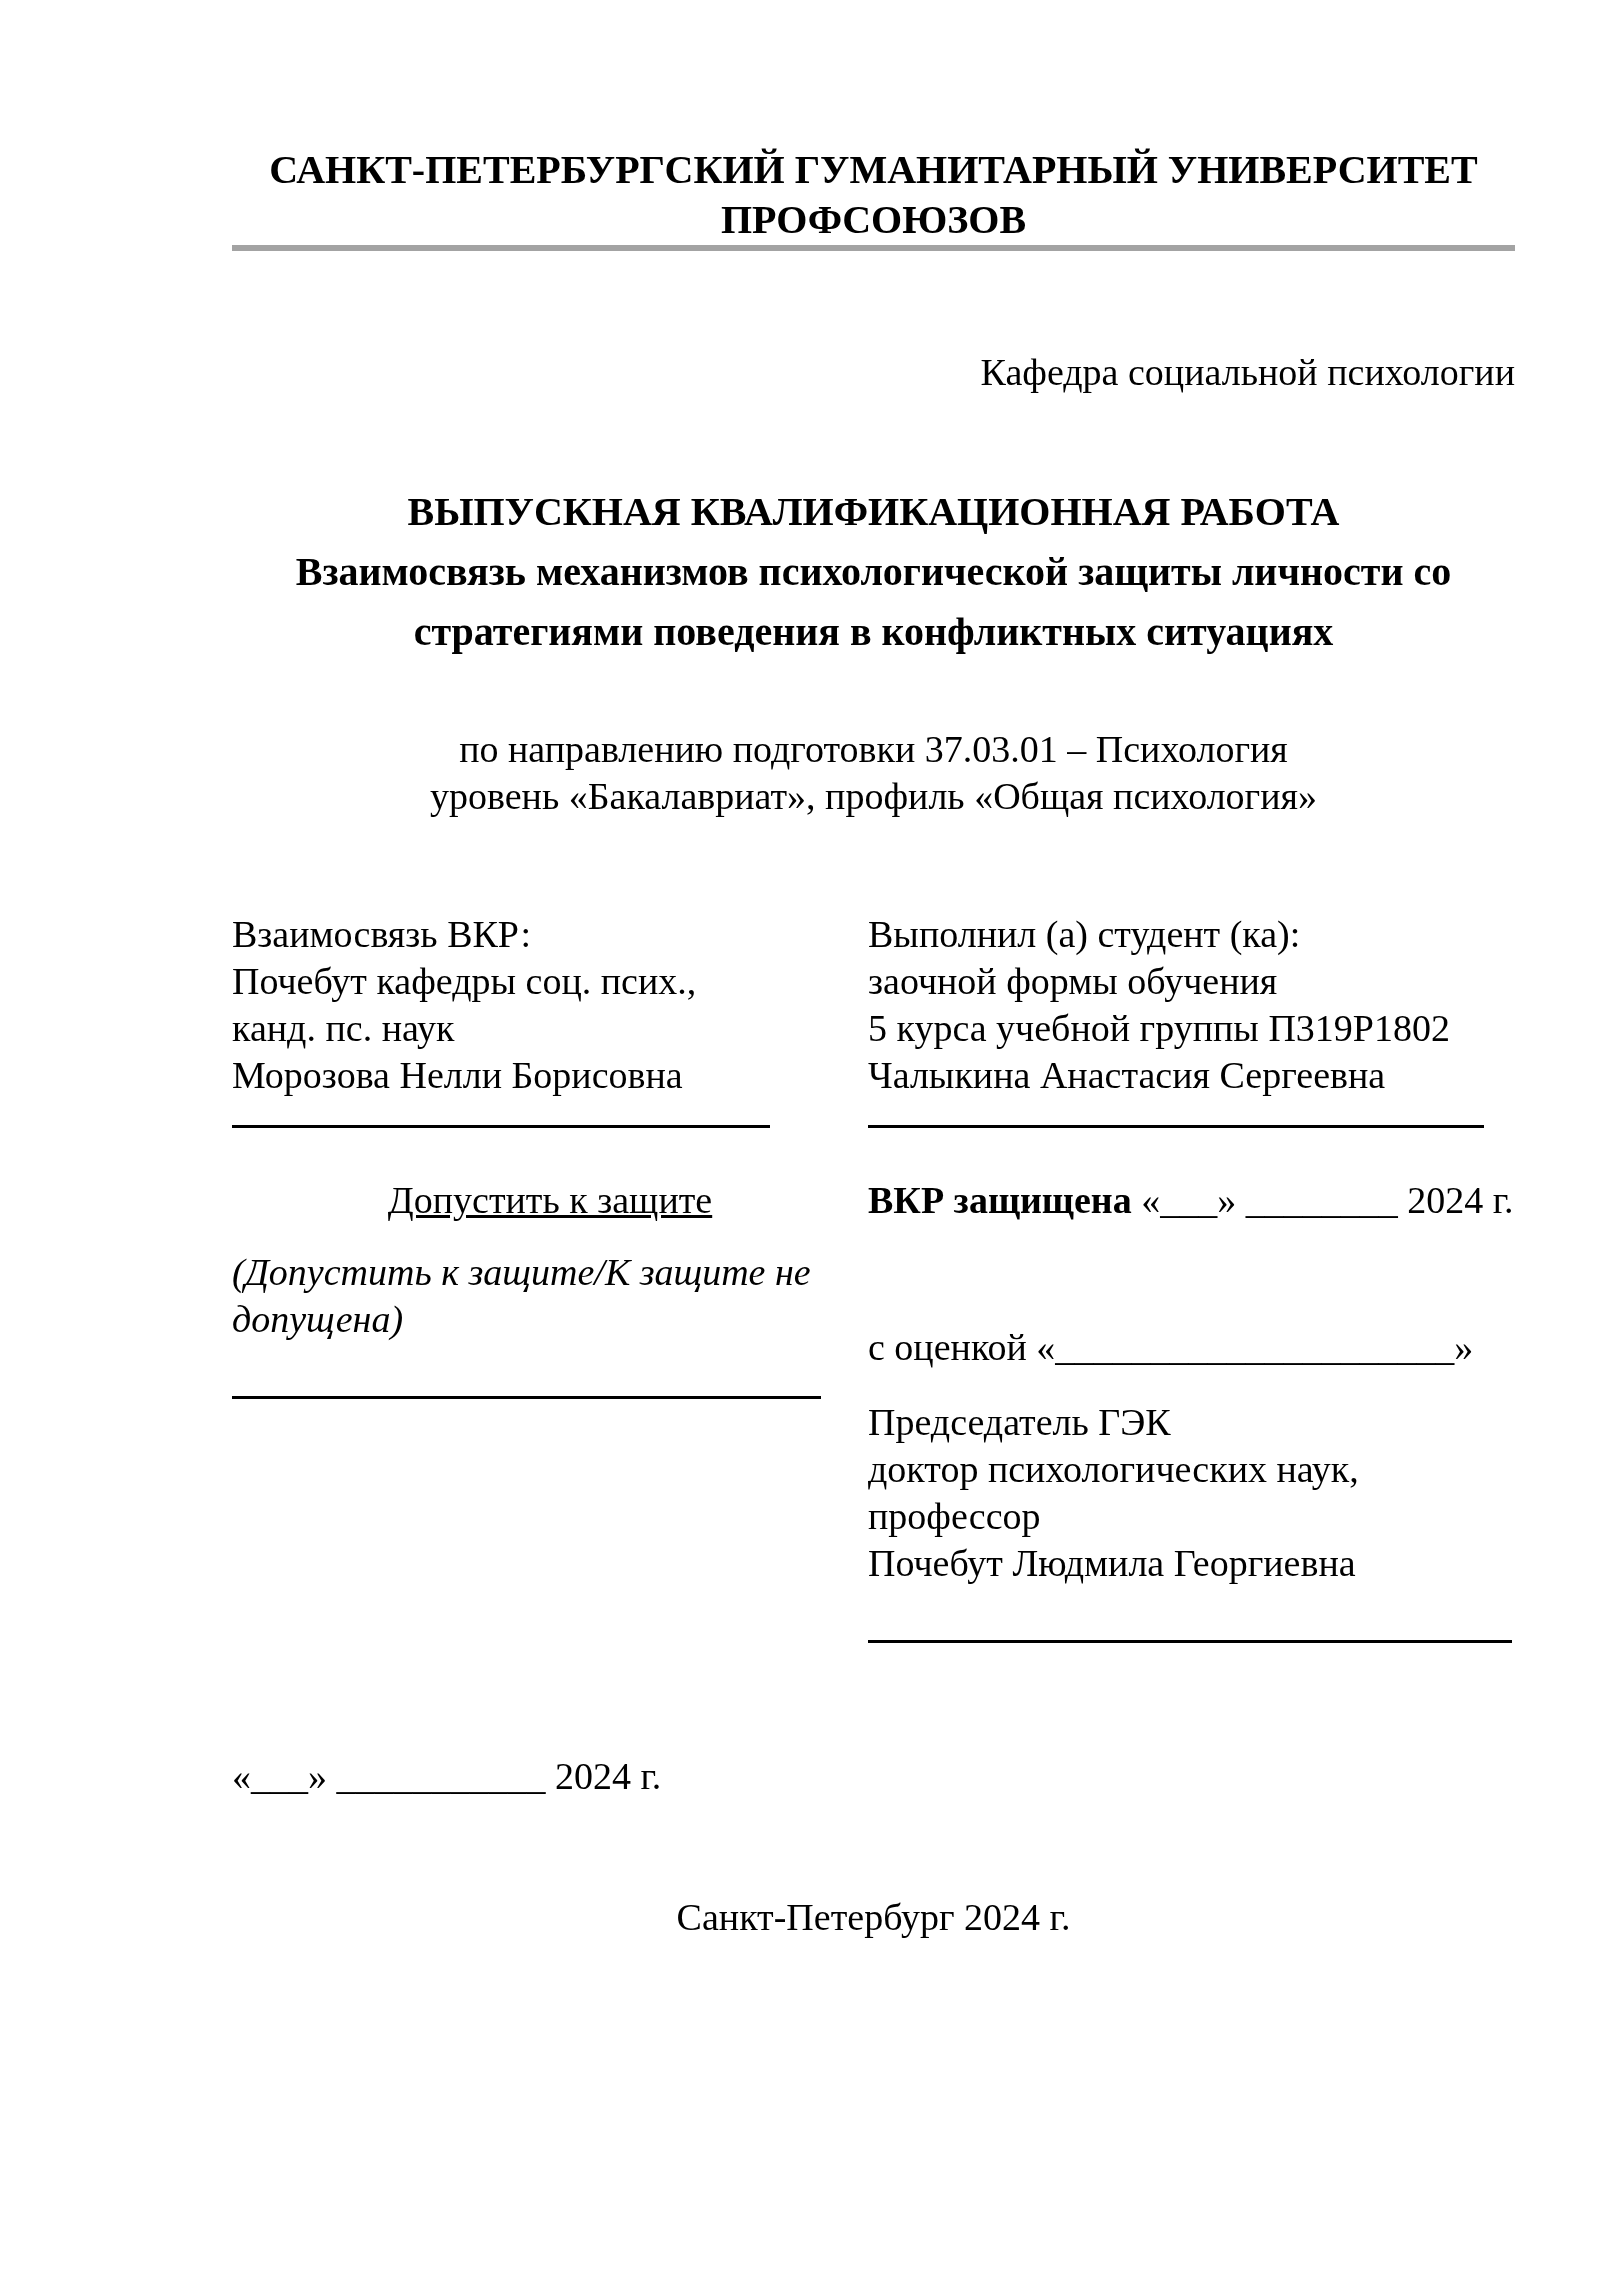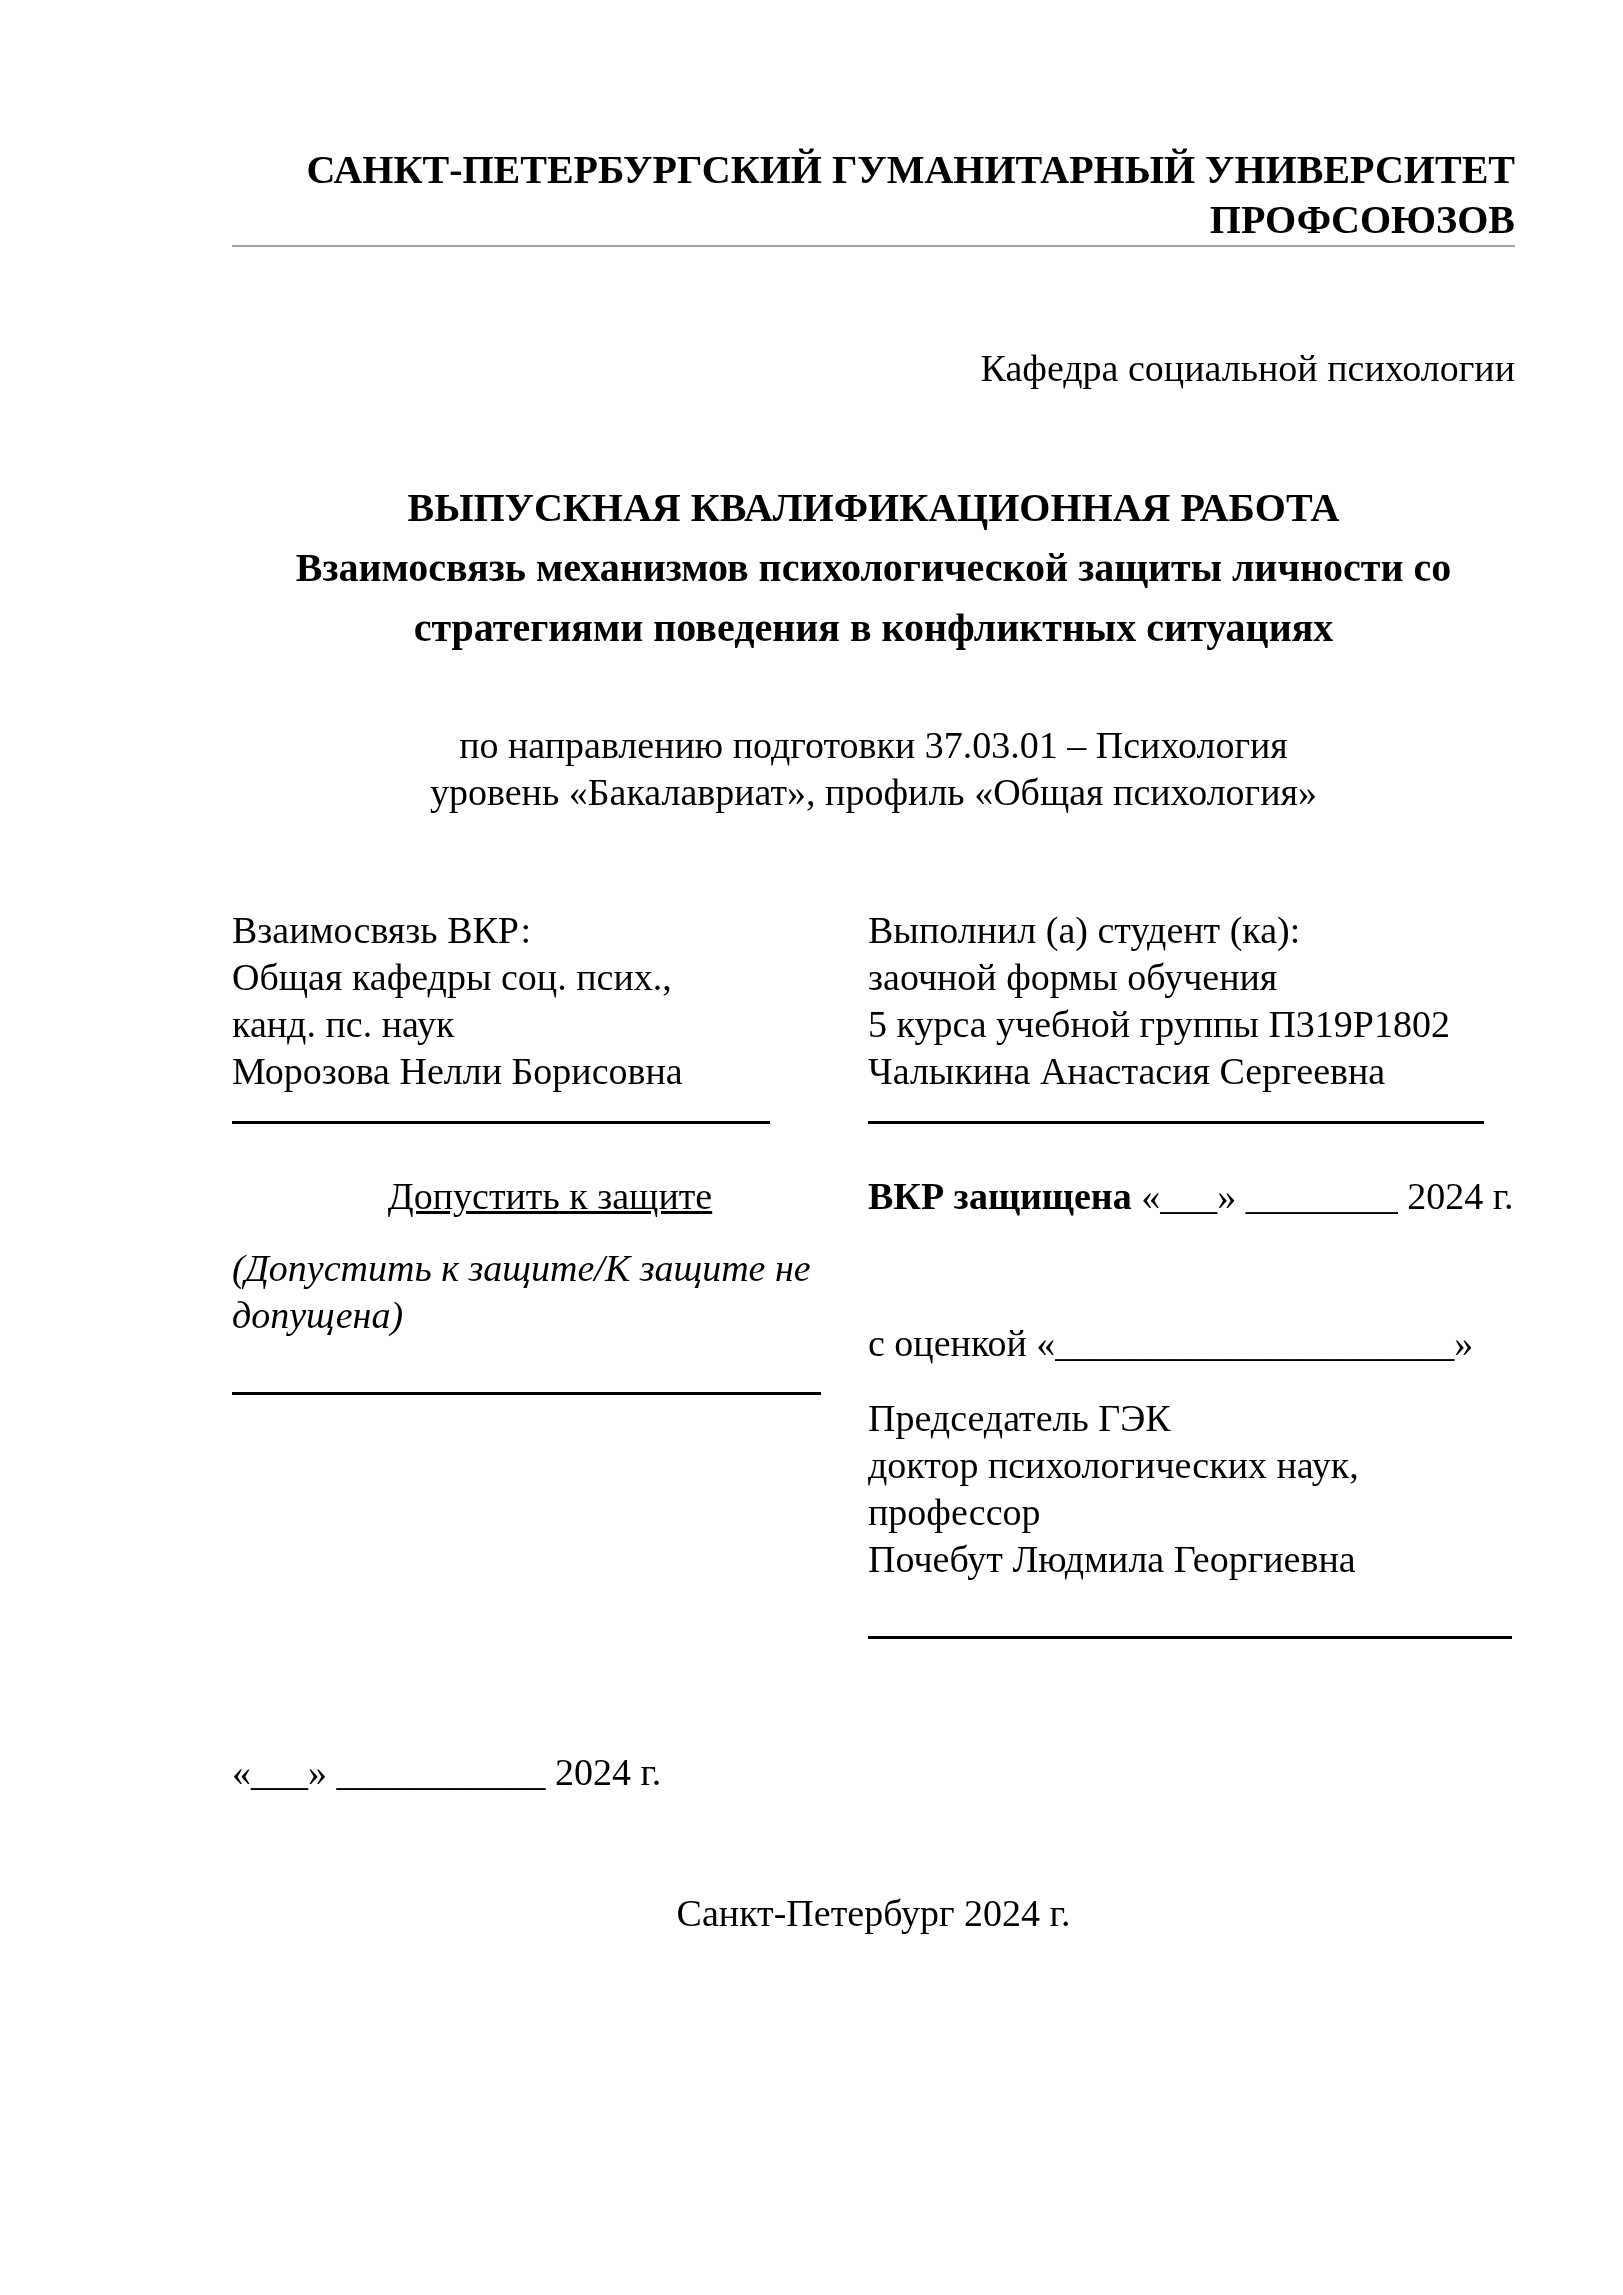--- a/index.html
+++ b/index.html
@@ -11,25 +11,25 @@
     padding: 145px 108px 0 232px;
     background: #ffffff;
     color: #000000;
     font-family: "Liberation Serif", "DejaVu Serif", serif;
     font-size: 38px;
     line-height: 47px;
   }
   .bold   { font-weight: bold; }
 
   .uni {
-    text-align: right;
+    text-align: center;
     font-weight: bold;
     font-size: 40px;
     line-height: 50px;
-    border-bottom: 2px solid #a3a3a3;
+    border-bottom: 6px solid #a3a3a3;
   }
   .faculty    { text-align: center; margin-top: 31px; }
   .department { text-align: right;  margin-top: 98px; }
   .work-type  {
     text-align: center; font-weight: bold;
     font-size: 40px; line-height: 50px; margin-top: 91px;
   }
   .thesis-title {
     text-align: center; font-weight: bold;
     font-size: 40px; line-height: 60px; margin-top: 5px;
@@ -80,21 +80,21 @@
     <div>стратегиями поведения в конфликтных ситуациях</div>
   </div>
 
   <div class="direction">по направлению подготовки 37.03.01 – Психология</div>
 
   <div class="level">уровень «Бакалавриат», профиль «Общая психология»</div>
 
   <div class="cols people-block">
     <div class="col-left">
       <div>Взаимосвязь ВКР:</div>
-      <div>Общая кафедры соц. псих.,</div>
+      <div>Почебут кафедры соц. псих.,</div>
       <div>канд. пс. наук</div>
       <div>Морозова Нелли Борисовна</div>
     </div>
     <div class="col-right">
       <div>Выполнил (а) студент (ка):</div>
       <div>заочной формы обучения</div>
       <div>5 курса учебной группы П319Р1802</div>
       <div>Чалыкина Анастасия Сергеевна</div>
     </div>
   </div>

